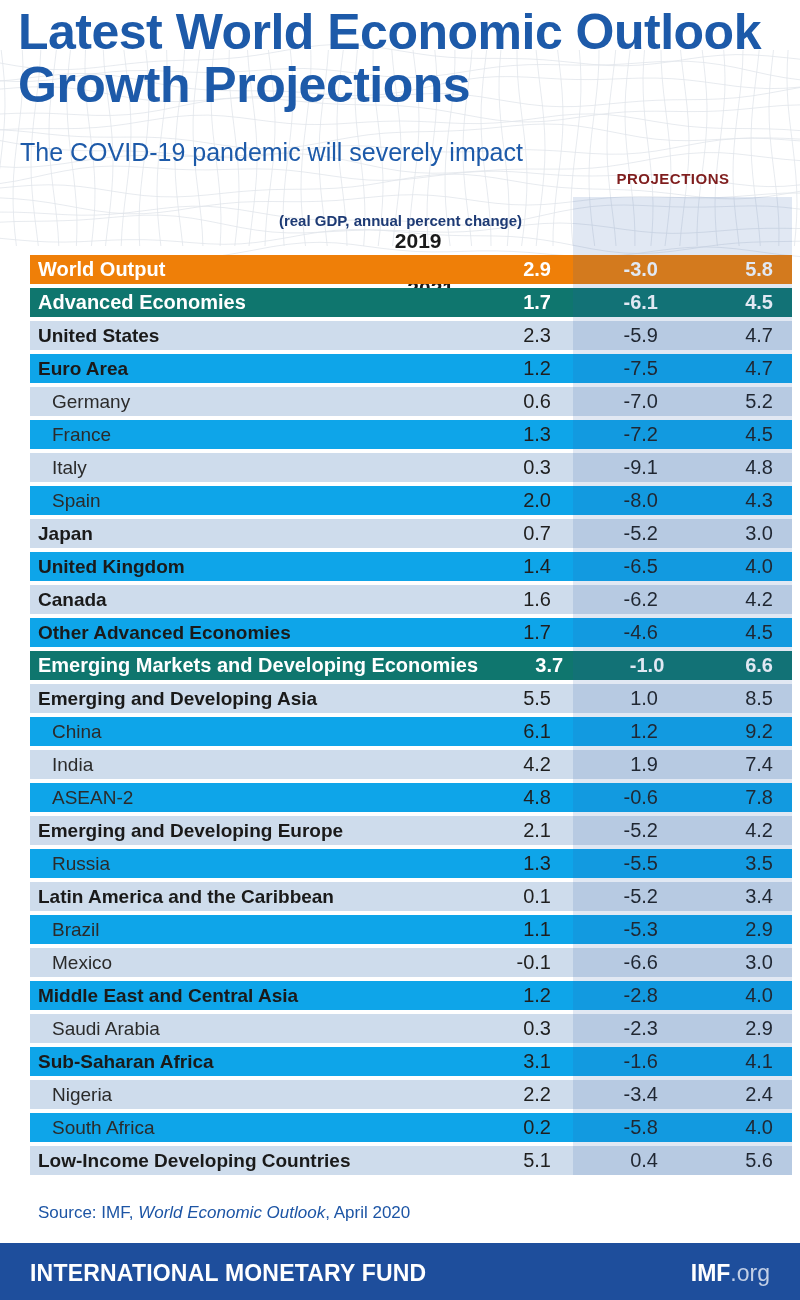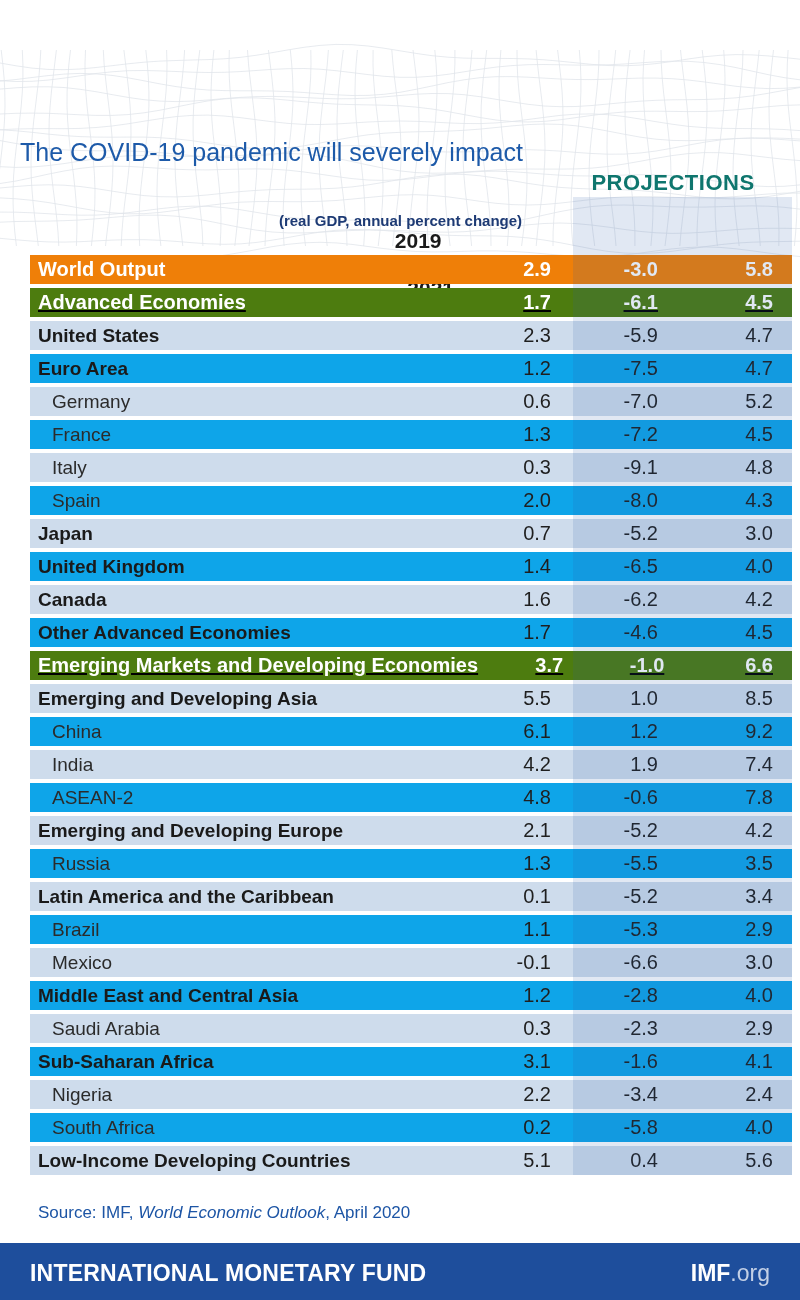--- a/index.html
+++ b/index.html
@@ -33,24 +33,24 @@
     font-size: 25px;
     line-height: 38px;
     font-weight: 400;
     color: #1D5AA9;
   }
   .projections {
     position: absolute;
     left: 573px; top: 170px;
     width: 200px;
     text-align: center;
-    font-size: 22px;
+    font-size: 15px;
     font-weight: 700;
     letter-spacing: 0.5px;
-    color: #0f766e;
+    color: #7f1d1d;
   }
   .band {
     position: absolute;
     left: 573px; top: 197px;
     width: 219px; height: 978px;
     background: rgba(40, 90, 170, 0.14);
     z-index: 5;
     pointer-events: none;
   }
   .header-row {
@@ -97,21 +97,21 @@
     color: #1a1a1a;
     white-space: nowrap;
   }
   .row .val { font-size: 20px; font-weight: 400; color: #1f1f1f; text-align: right; }
   .row .v0 { width: 90px; }
   .row .v1 { width: 107px; }
   .row .v2 { width: 115px; }
   .row.shaded { background: #CEDCEC; }
   .row.white  { background: #0ea5e9; }
   .row.orange { background: #EF7F08; }
-  .row.blue   { background: #4d7c0f; text-decoration: underline; }
+  .row.blue   { background: #0f766e; }
   .row.orange .label, .row.blue .label { color: #ffffff; font-size: 20px; }
   .row.orange .val, .row.blue .val { color: #ffffff; font-weight: 700; }
   .row.sub .label { font-weight: 400; color: #2b2b2b; padding-left: 22px; }
   .source {
     position: absolute;
     left: 38px; top: 1203px;
     font-size: 17px;
     color: #1D55A5;
     z-index: 2;
   }
@@ -199,20 +199,24 @@
       <path d="M661.0 10 L661.3 24 L662.2 38 L663.5 52 L665.2 66 L666.9 80 L668.5 94 L669.9 108 L670.7 122 L671.0 136 L670.7 150 L669.8 164 L668.4 178 L666.8 192 L665.0 206 " fill="none" stroke="#c9d0da" stroke-width="0.8"></path>
       <path d="M680.5 10 L682.0 24 L683.7 38 L685.4 52 L687.0 66 L688.2 80 L688.9 94 L689.0 108 L688.5 122 L687.4 136 L686.0 150 L684.3 164 L682.6 178 L681.0 192 L679.8 206 " fill="none" stroke="#c9d0da" stroke-width="0.8"></path>
       <path d="M702.2 10 L703.9 24 L705.3 38 L706.4 52 L707.0 66 L706.9 80 L706.2 94 L705.1 108 L703.5 122 L701.8 136 L700.1 150 L698.6 164 L697.6 178 L697.0 192 L697.1 206 " fill="none" stroke="#c9d0da" stroke-width="0.8"></path>
       <path d="M723.7 10 L724.6 24 L725.0 38 L724.8 52 L723.9 66 L722.6 80 L721.0 94 L719.3 108 L717.6 122 L716.3 136 L715.4 150 L715.0 164 L715.3 178 L716.1 192 L717.4 206 " fill="none" stroke="#c9d0da" stroke-width="0.8"></path>
       <path d="M743.0 10 L742.6 24 L741.6 38 L740.2 52 L738.5 66 L736.8 80 L735.2 94 L734.0 108 L733.2 122 L733.0 136 L733.4 150 L734.4 164 L735.8 178 L737.5 192 L739.2 206 " fill="none" stroke="#c9d0da" stroke-width="0.8"></path>
       <path d="M759.2 10 L757.7 24 L756.0 38 L754.3 52 L752.8 66 L751.7 80 L751.1 94 L751.1 108 L751.7 122 L752.8 136 L754.3 150 L756.0 164 L757.7 178 L759.2 192 L760.3 206 " fill="none" stroke="#c9d0da" stroke-width="0.8"></path>
       <path d="M773.5 10 L771.9 24 L770.4 38 L769.5 52 L769.0 66 L769.2 80 L769.9 94 L771.2 108 L772.8 122 L774.5 136 L776.2 150 L777.6 164 L778.6 178 L779.0 192 L778.8 206 " fill="none" stroke="#c9d0da" stroke-width="0.8"></path>
       <path d="M788.1 10 L787.3 24 L787.0 38 L787.3 52 L788.2 66 L789.6 80 L791.3 94 L793.0 108 L794.6 122 L795.9 136 L796.7 150 L797.0 164 L796.6 178 L795.7 192 L794.4 206 " fill="none" stroke="#c9d0da" stroke-width="0.8"></path>
     </svg>
 
+  <div class="title">
+    <div>Latest World Economic Outlook</div>
+    <div>Growth Projections</div>
+  </div>
 
   <div class="subtitle">
     <div>The COVID-19 pandemic will severely impact</div>
   </div>
 
   <div class="projections">PROJECTIONS</div>
 
   <div class="header-row">
     <div class="gdp-note">(real GDP, annual percent change)</div>
     <div class="year y0">2019</div>

